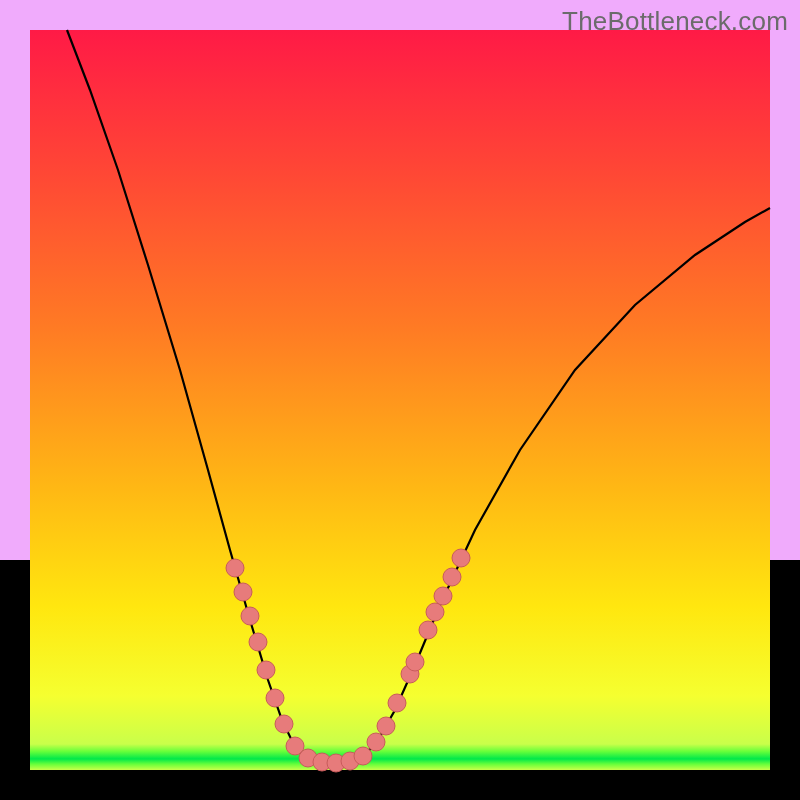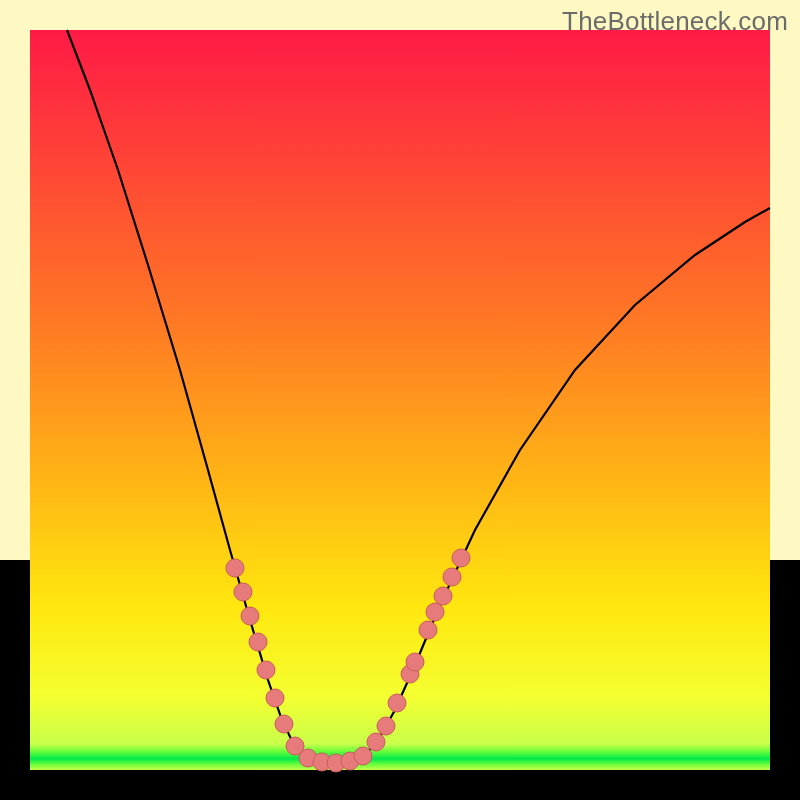--- a/index.html
+++ b/index.html
@@ -10,21 +10,21 @@
     overflow: hidden;
     background: #000;
     font-family: Arial, Helvetica, sans-serif;
   }
   .frame {
     position: absolute;
     left: 0;
     top: 0;
     width: 800px;
     height: 560px;
-    background: #fef9c3;
+    background: #f0abfc;
   }
   .plot {
     position: absolute;
     left: 30px;
     top: 30px;
     width: 740px;
     height: 740px;
     
     background: linear-gradient(to bottom,
       var(--c0) 0%,

